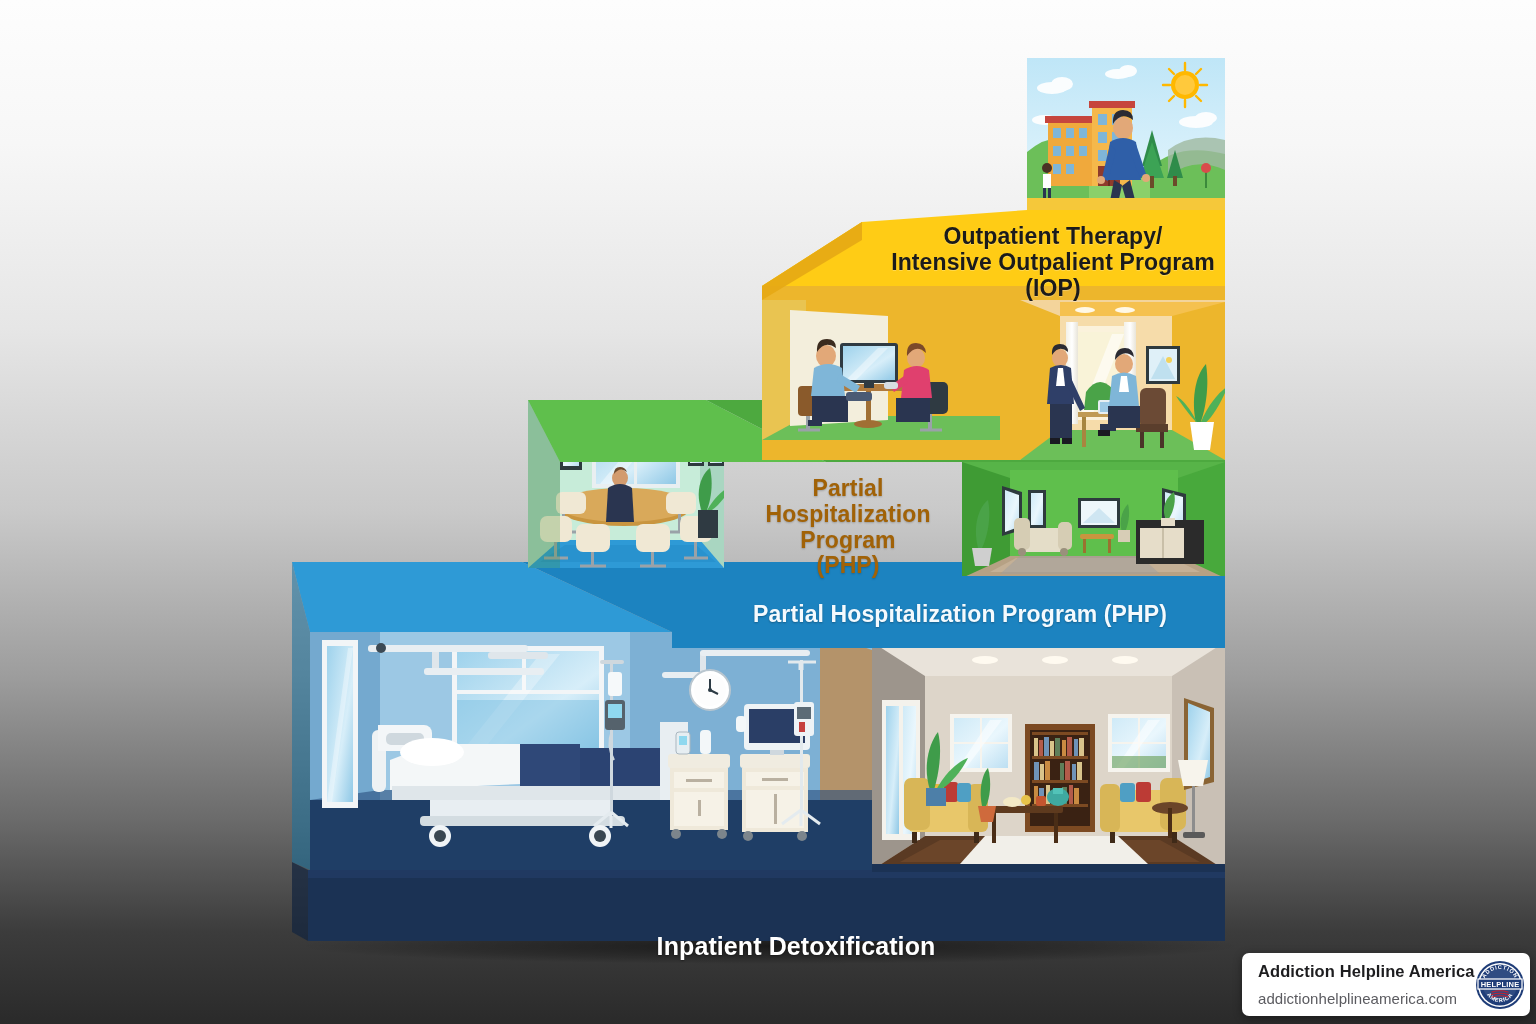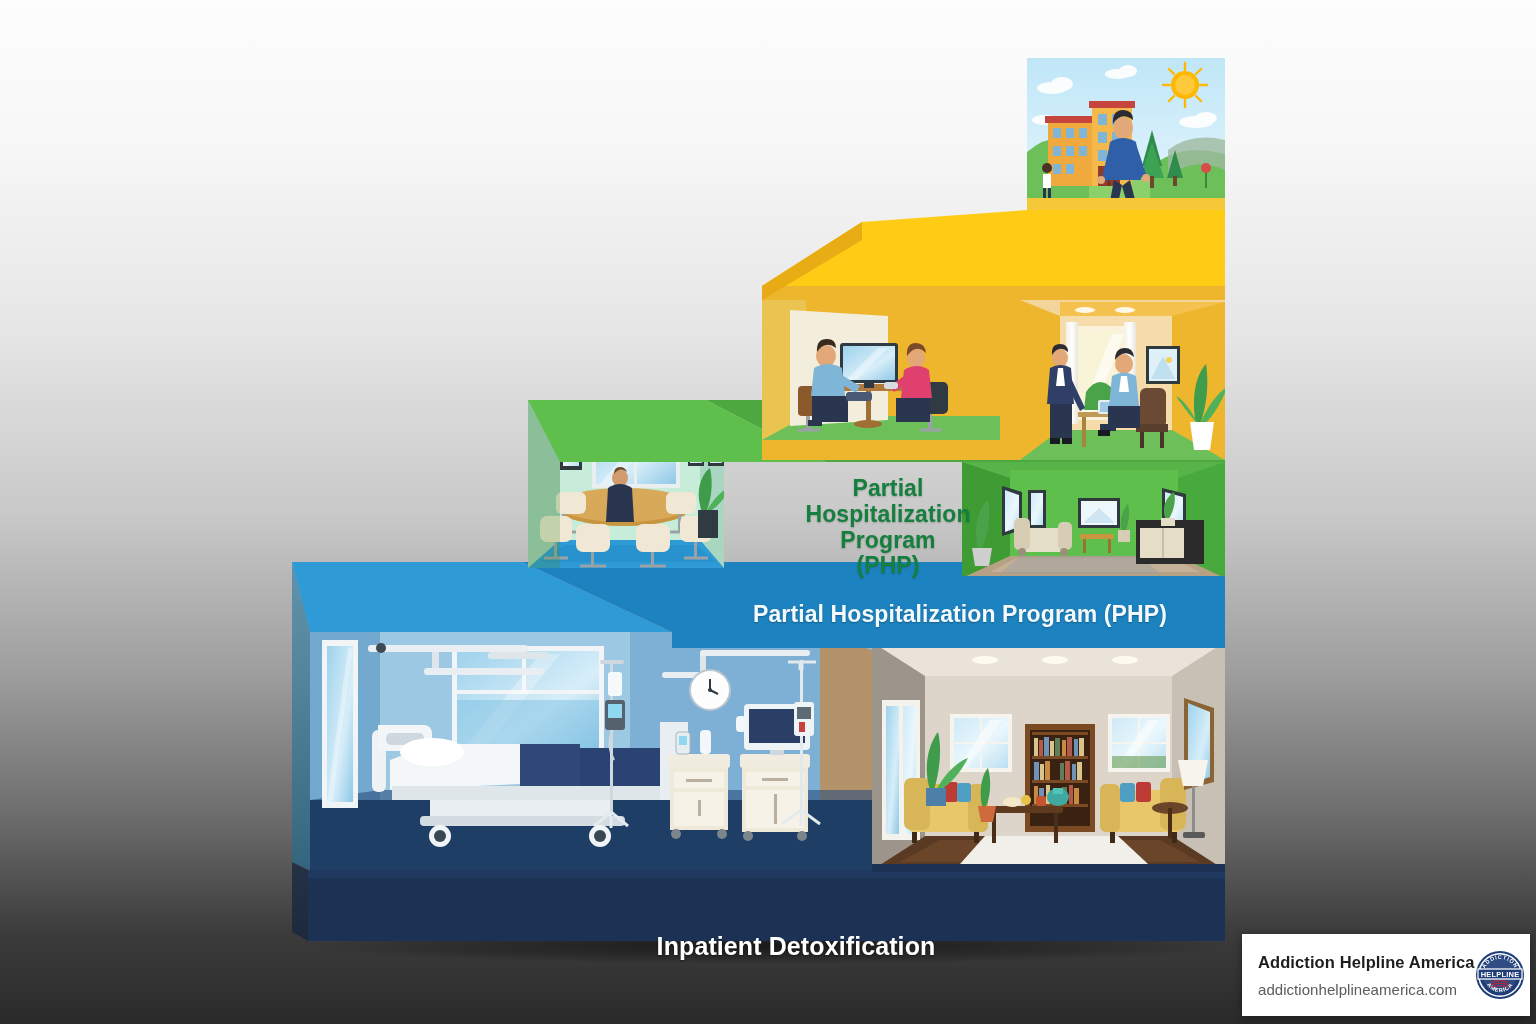--- a/index.html
+++ b/index.html
@@ -18,29 +18,29 @@
   .tier-label {
     position:absolute;
     text-align:center;
     font-weight:bold;
     letter-spacing:.1px;
     line-height:1.12;
     white-space:pre-line;
     pointer-events:none;
   }
   #label-iop   { color:#1b1b1b; font-size:23px; text-shadow:0 1px 0 rgba(255,255,255,.25); }
-  #label-php-g { color:#15803d; font-size:23px; text-shadow:0 1px 2px rgba(0,0,0,.22);margin-left:40px; }
+  #label-php-g { color:#a16207; font-size:23px; text-shadow:0 1px 2px rgba(0,0,0,.22); }
   #label-php-b { color:#f4fafe; font-size:23px; text-shadow:0 1px 2px rgba(0,0,0,.28); }
   #label-detox { color:#ffffff; font-size:25px; text-shadow:0 1px 2px rgba(0,0,0,.35);margin-top:42px; }
 
   
   #watermark {
     position:absolute; right:6px; bottom:8px;
-    width:288px; height:82px;
-    background:#ffffff; border-radius:0;
+    width:288px; height:63px;
+    background:#ffffff; border-radius:7px;
     box-shadow:0 2px 9px rgba(0,0,0,.38);
     display:flex; align-items:center; justify-content:space-between;
     padding:7px 11px 7px 16px;
   }
   #wm-text { display:flex; flex-direction:column; justify-content:center; }
   #wm-title { font-size:16.5px; font-weight:bold; color:#1d1d1f; letter-spacing:.1px; white-space:nowrap; }
   #wm-url   { font-size:15px; color:#5b5b60; margin-top:9px; letter-spacing:.05px; white-space:nowrap; }
   #wm-seal  { width:50px; height:50px; flex:0 0 auto; }
 </style>
 </head>
@@ -742,20 +742,22 @@
 
       <polygon points="862,222 762,286 762,300 862,240" fill="#E6A914" opacity=".9"></polygon>
     </g>
 
     <rect x="872" y="632" width="353" height="10" fill="#1C83C0"></rect>
     <rect x="872" y="864" width="353" height="8" fill="#1B3254"></rect>
     <rect x="962" y="576" width="263" height="10" fill="#1C83C0"></rect>
     <rect x="528" y="560" width="196" height="10" fill="#2E9AD6" opacity="0"></rect>
   </svg>
 
+  <div id="label-iop" class="tier-label" style="left:880px; top:224px; width:346px;">Outpatient Therapy/
+Intensive Outpalient Program (IOP)</div>
 
   <div id="label-php-g" class="tier-label" style="left:724px; top:476px; width:248px;">Partial
 Hospitalization Program
 (PHP)</div>
 
   <div id="label-php-b" class="tier-label" style="left:690px; top:602px; width:540px;">Partial Hospitalization Program (PHP)</div>
 
   <div id="label-detox" class="tier-label" style="left:430px; top:890px; width:732px;">Inpatient Detoxification</div>
 
   <div id="watermark">

